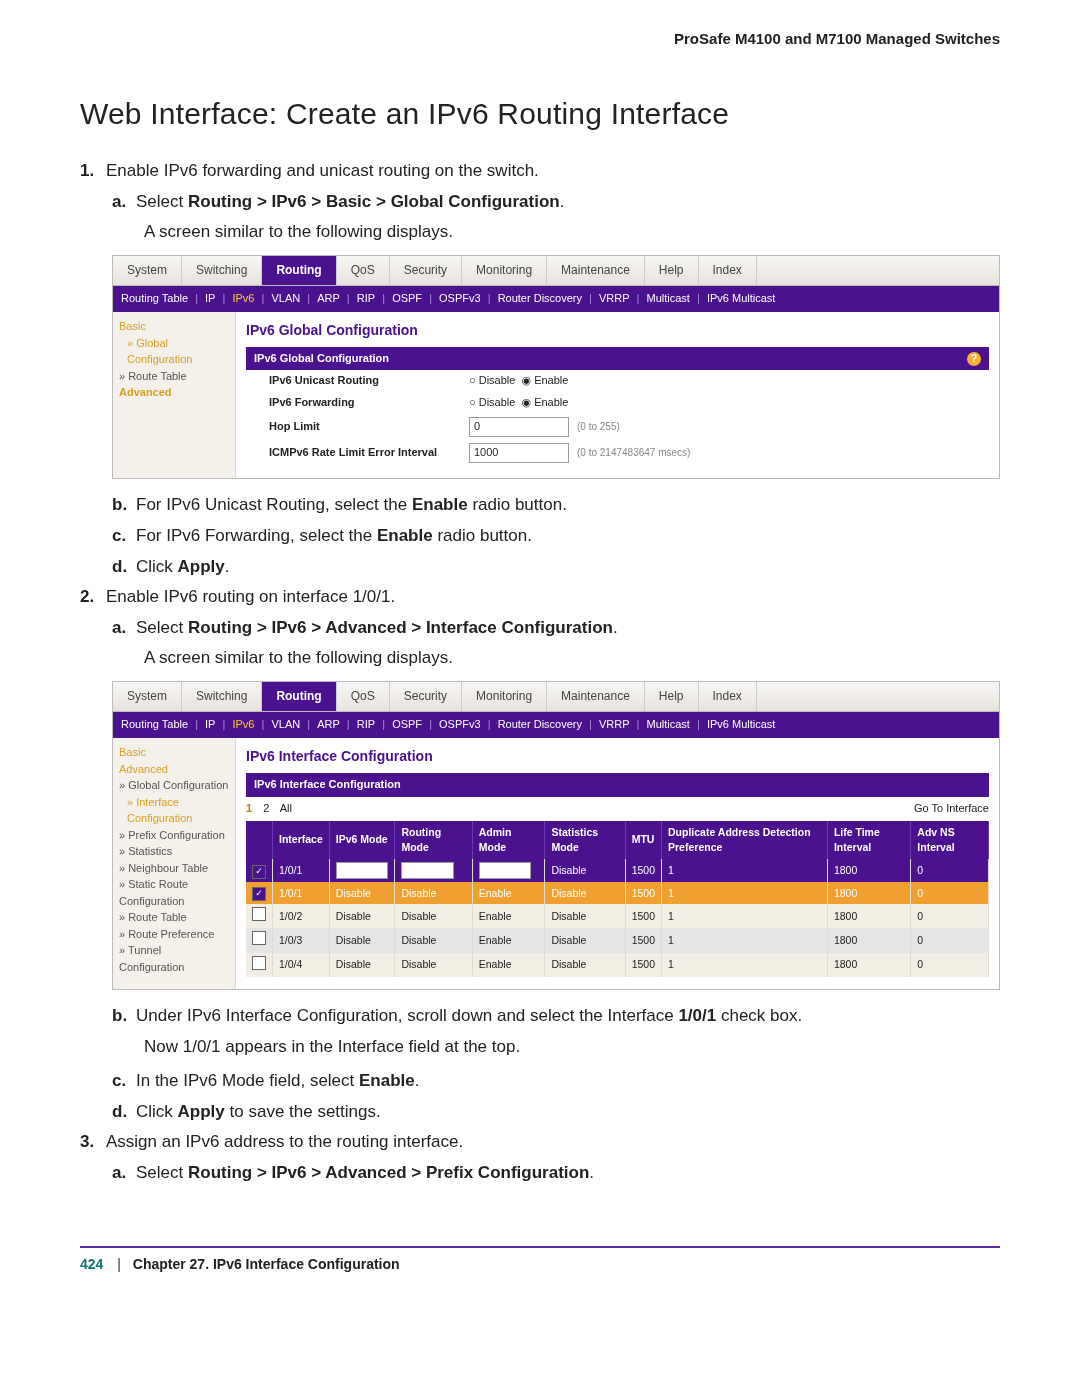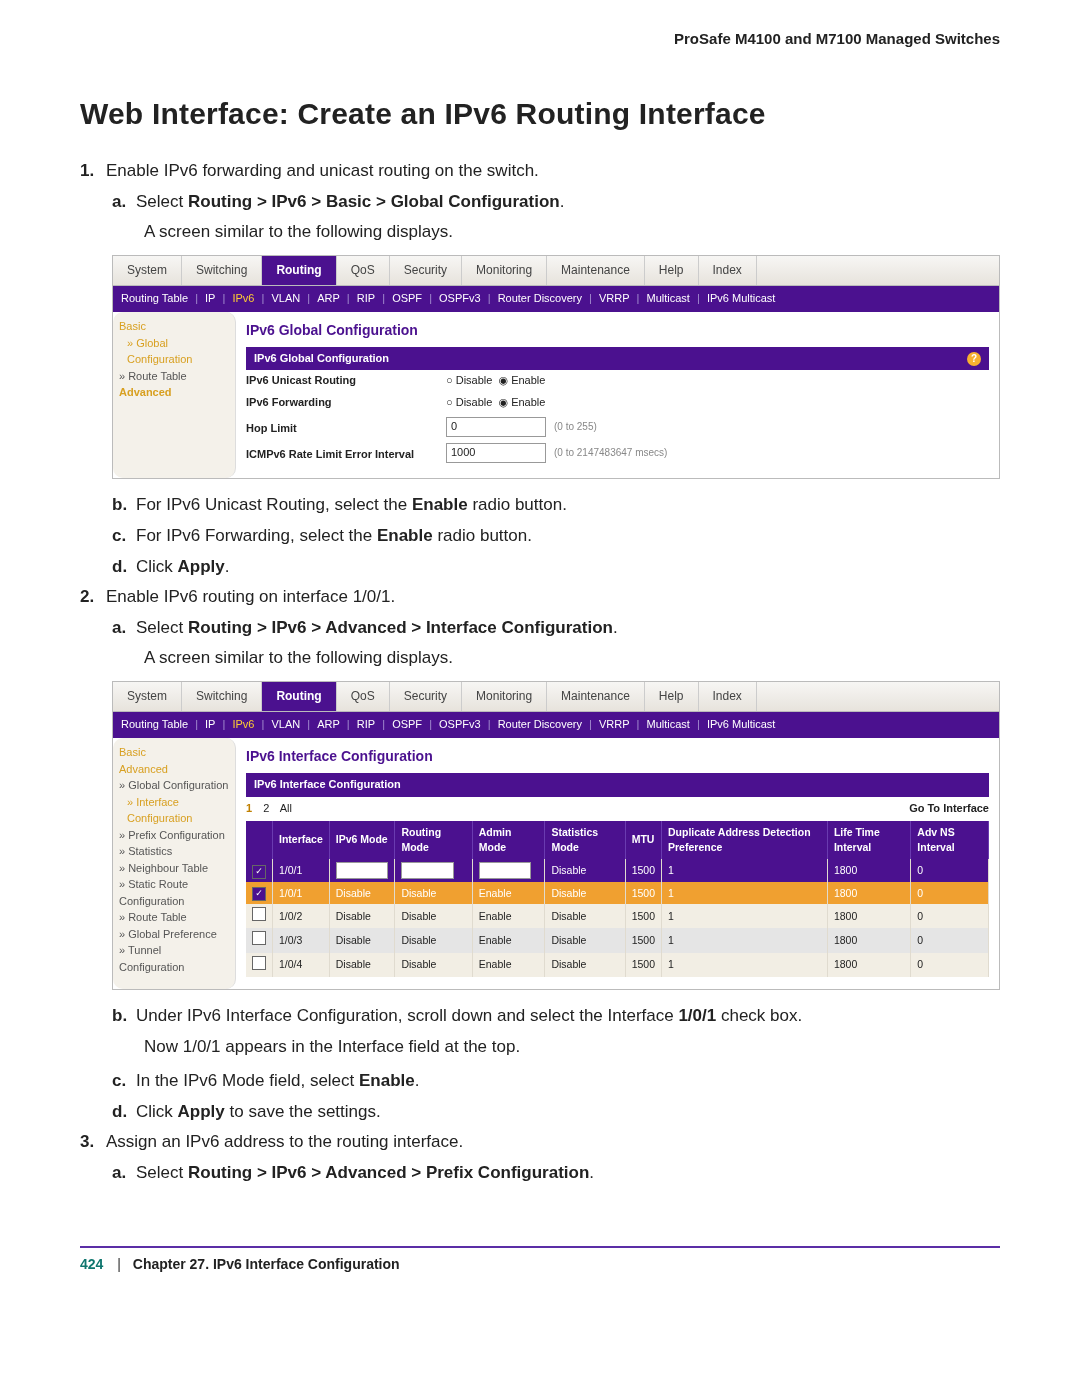--- a/index.html
+++ b/index.html
@@ -16,21 +16,21 @@
     box-sizing: border-box;
   }
   .header-right {
     text-align: right;
     font-weight: bold;
     font-size: 15px;
     margin-bottom: 50px;
   }
   h1 {
     font-size: 30px;
-    font-weight: 700;
+    font-weight: 400;
     color: #222;
     margin: 0 0 28px 0;
     letter-spacing: 0.2px;
   }
   .body {
     font-size: 17px;
     line-height: 1.45;
   }
   ol.num { list-style: none; padding-left: 0; margin: 0; }
   ol.num > li { margin-bottom: 6px; }
@@ -75,54 +75,54 @@
   .tabs2 .hl { color: #ffcc33; }
 
   .ui-body { display: flex; }
   .sidebar {
     width: 110px;
     background: #f4f1ea;
     border-right: 1px solid #ddd;
     padding: 6px 6px 10px 6px;
     font-size: 11px;
     line-height: 1.5;
-    border-radius: 10px;
   }
   .sidebar .hl { color: #d8a021; }
   .sidebar .sub { color: #d8a021; padding-left: 8px; }
   .sidebar .item { color: #555; }
   .sidebar .adv { color: #d8a021; font-weight: bold; }
 
   .content { flex: 1; padding: 8px 10px 12px 10px; }
   .ctitle { color: #4b118f; font-weight: bold; font-size: 14px; margin-bottom: 6px; }
   .purplebar {
     background: #4b118f; color: #fff; font-size: 11px; font-weight: bold;
     padding: 4px 8px; display: flex; justify-content: space-between; align-items: center;
   }
   .helpicon {
     background: #f7b030; color: #fff; width: 14px; height: 14px; border-radius: 50%;
     font-size: 10px; text-align: center; line-height: 14px;
   }
   .formrow {
-    display: flex; align-items: flex-end; padding: 3px 0;
+    display: flex; align-items: center; padding: 3px 0;
     font-size: 11px;
+    margin-left: 23px;
   }
   .formrow .lbl { width: 200px; font-weight: bold; }
   .formrow .val { flex: 1; }
   .formrow .hint { color: #888; font-size: 10px; margin-left: 8px; }
   .formrow .inp {
     border: 1px solid #999; background: #fff; padding: 1px 4px; width: 90px;
     display: inline-block; font-size: 11px;
   }
 
   
   .pager { font-size: 11px; padding: 4px 0; display:flex; justify-content:space-between;}
   .pager .nums span { margin-right: 8px; }
   .pager .nums .cur { color: #c08000; font-weight: bold; }
-  .pager .goto { font-weight: bold; text-align: center; }
+  .pager .goto { font-weight: normal; text-align: center; }
 
   .tbl { width: 100%; border-collapse: collapse; font-size: 10.5px; }
   .tbl th {
     background: #4b118f; color: #fff; font-weight: bold; text-align: left;
     padding: 4px 6px; border-right: 1px solid #6a3bb0;
   }
   .tbl td { padding: 3px 6px; border-right: 1px solid #e0dbcf; }
   .tbl tr.sel { background: #4b118f; color: #fff; }
   .tbl tr.hl { background: #f0a030; color: #fff; }
   .tbl tr.even { background: #f2eee4; }
@@ -247,21 +247,21 @@
                 <div class="sidebar" id="ui2-sidebar">
                     <div class="hl">Basic</div>
                     <div class="hl">Advanced</div>
                     <div class="item">» Global Configuration</div>
                     <div class="sub">» Interface Configuration</div>
                     <div class="item">» Prefix Configuration</div>
                     <div class="item">» Statistics</div>
                     <div class="item">» Neighbour Table</div>
                     <div class="item">» Static Route Configuration</div>
                     <div class="item">» Route Table</div>
-                    <div class="item">» Global Preference</div>
+                    <div class="item">» Route Preference</div>
                     <div class="item">» Tunnel Configuration</div>
                   </div>
                 <div class="content">
                   <div class="ctitle">IPv6 Interface Configuration</div>
                   <div class="purplebar">
                     <span>IPv6 Interface Configuration</span>
                   </div>
                   <div class="pager">
                     <span class="nums">
                       <span class="cur">1</span>

